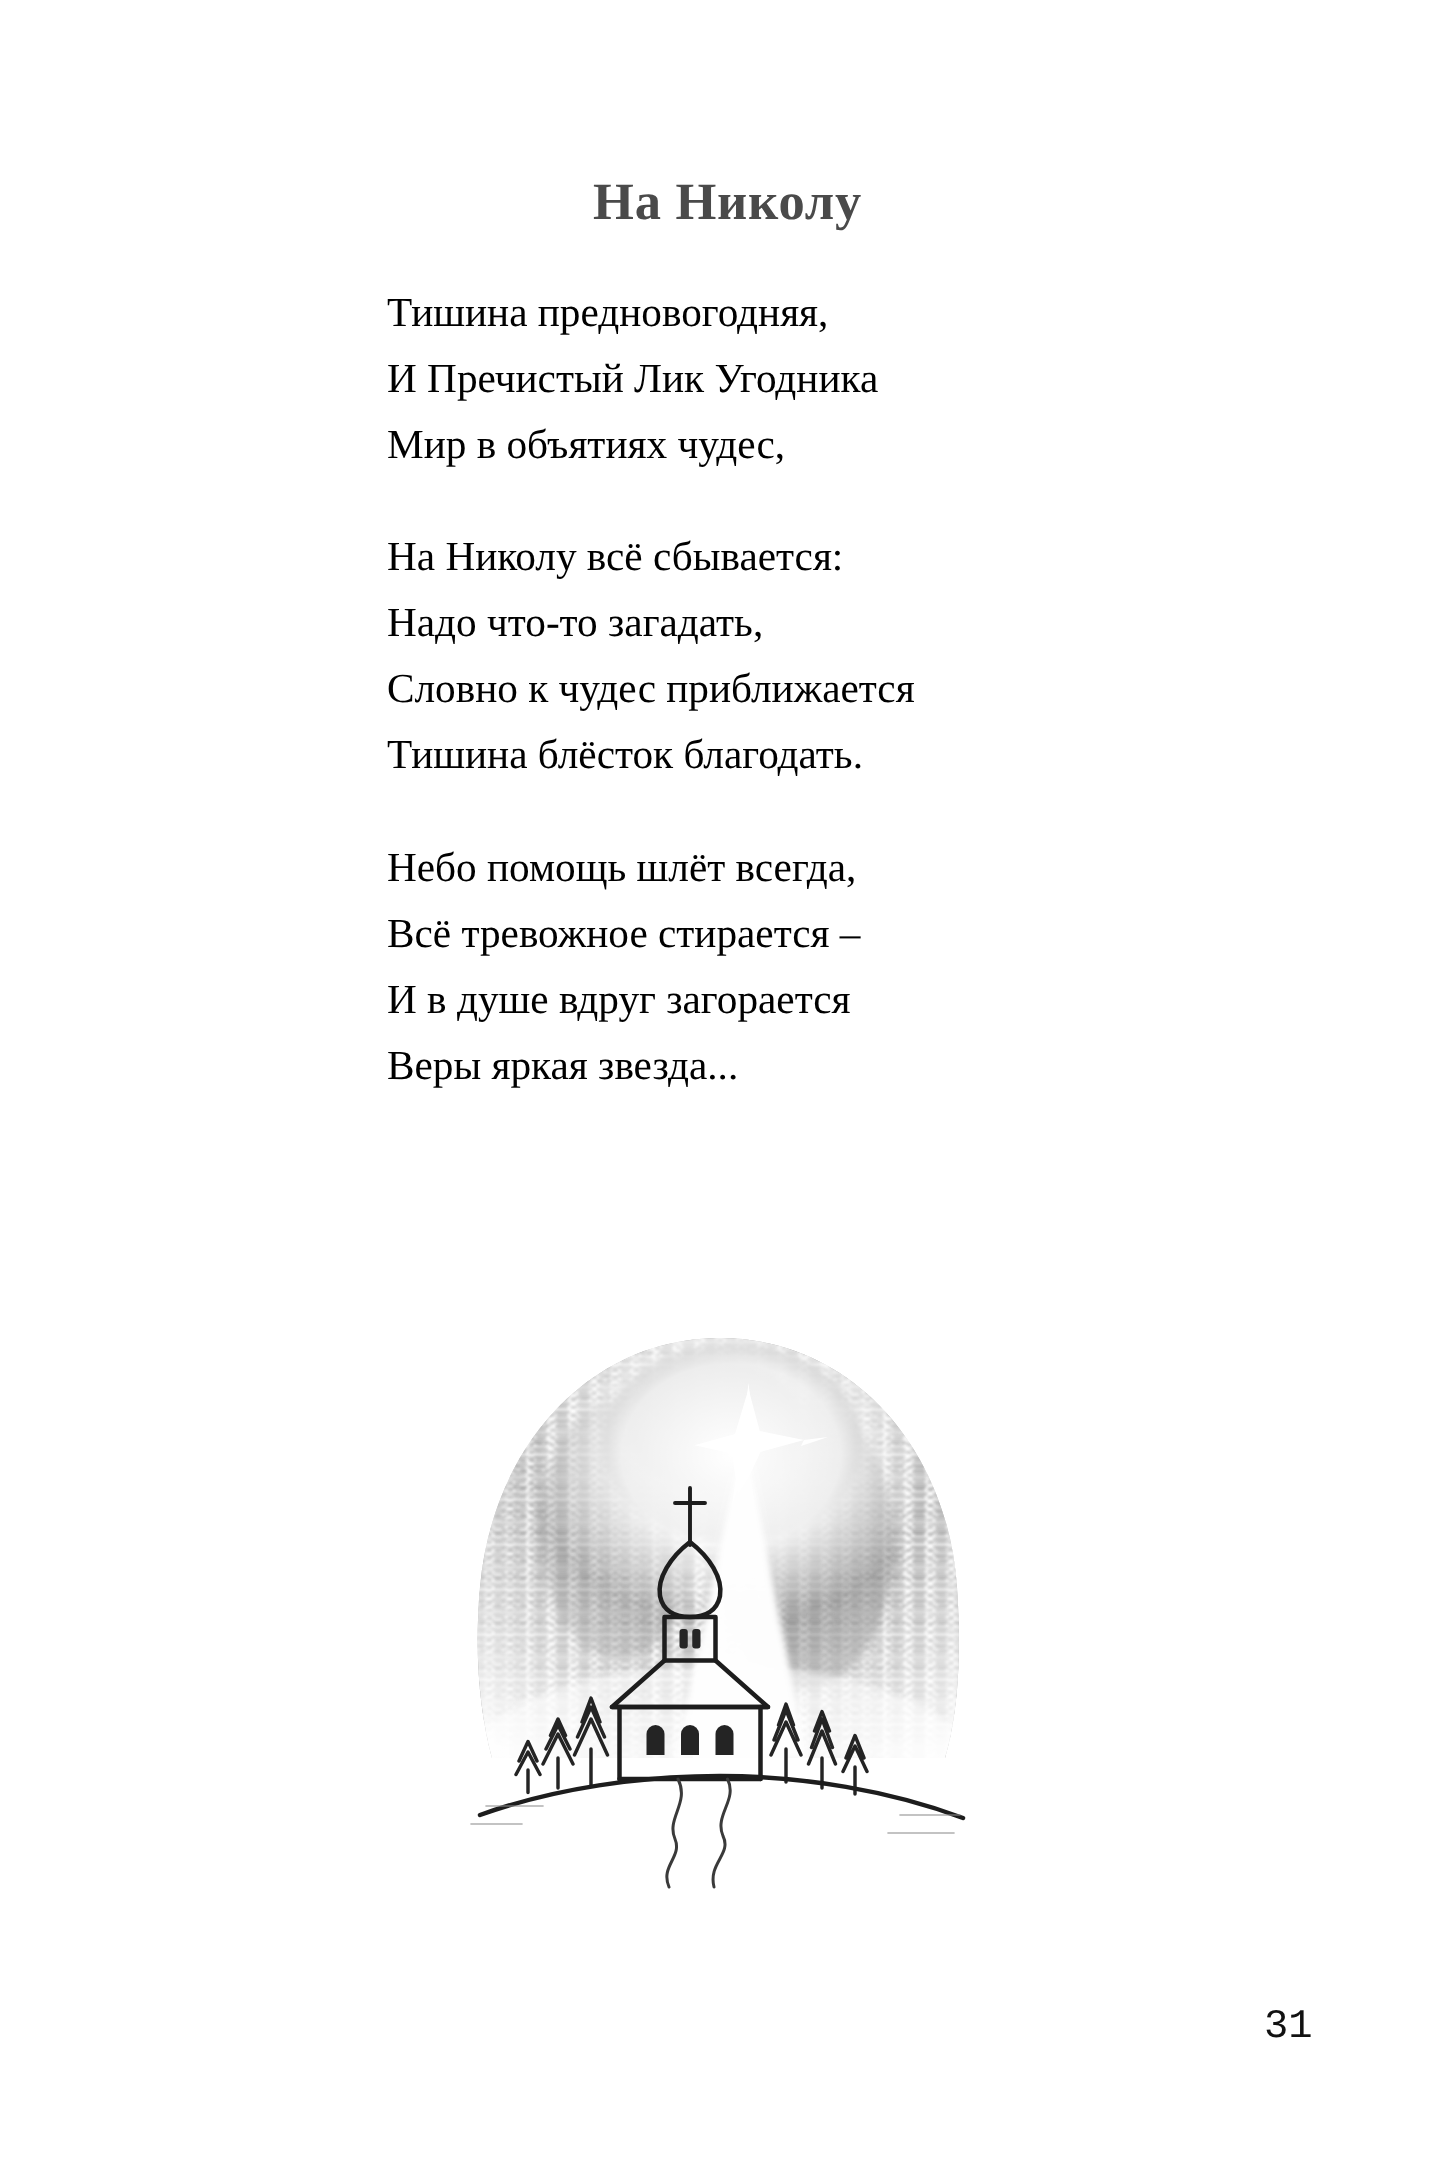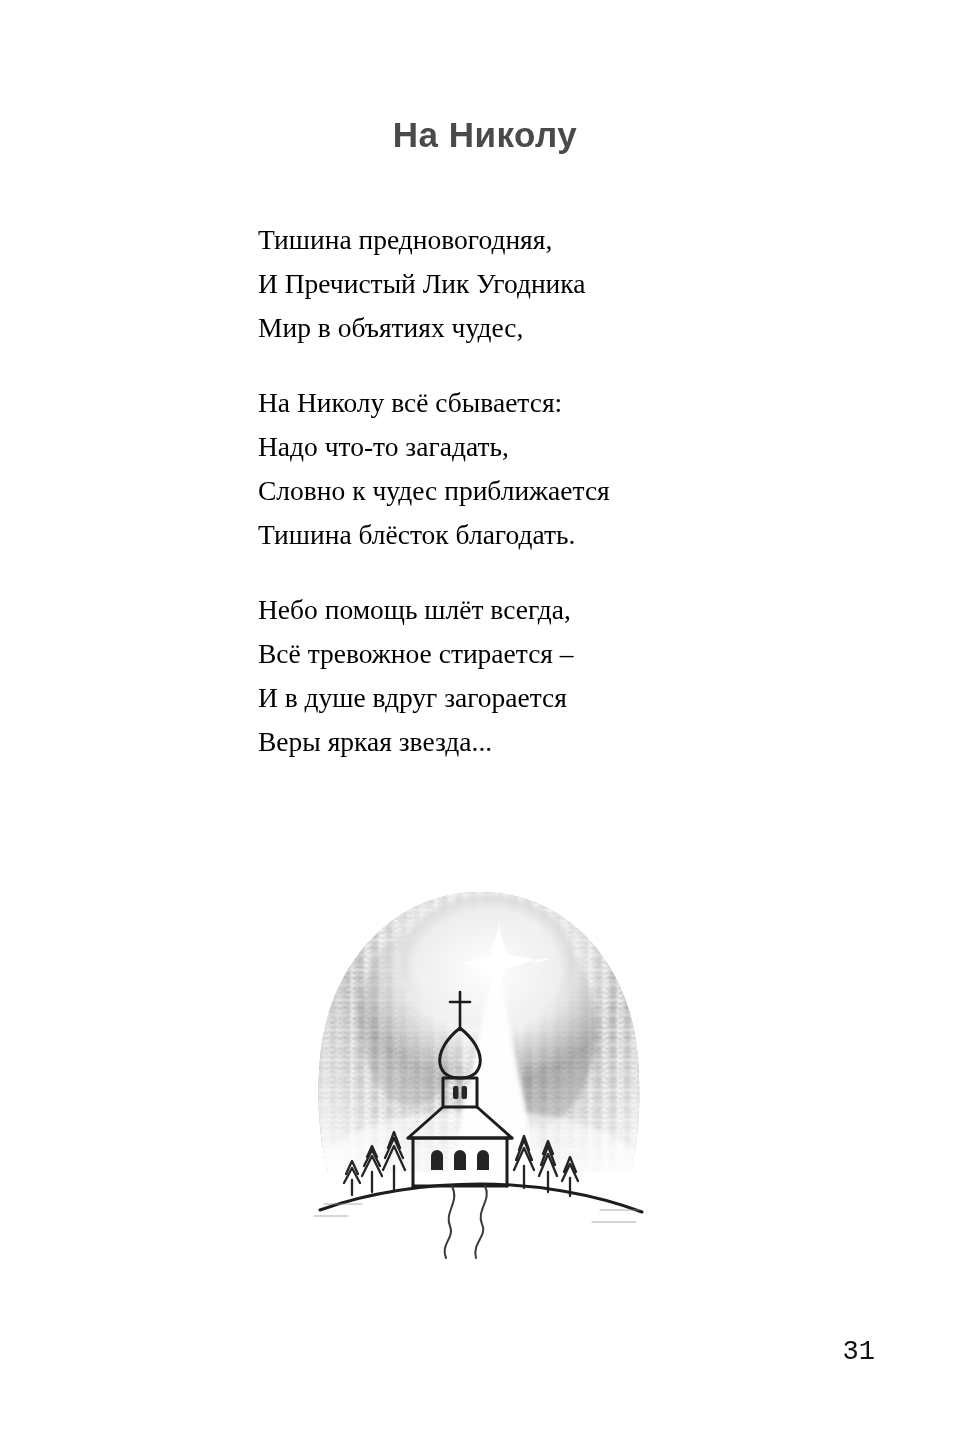--- a/index.html
+++ b/index.html
@@ -25,30 +25,29 @@
   .poem-title {
     position: absolute;
     left: 0;
     right: 0;
     top: 92px;
     text-align: center;
     font-size: 35px;
     font-weight: bold;
     color: #4a4a4a;
     letter-spacing: 0.5px;
-    font-family: Liberation Sans, sans-serif;
+    font-family: Liberation Serif, serif;
   }
 
   
   .poem-body {
     position: absolute;
     left: 258px;
     top: 186px;
     width: 560px;
-    margin-top: 32px;
   }
   .stanza {
     margin: 0 0 31px 0;
   }
   .stanza:last-child { margin-bottom: 0; }
   .poem-line {
     font-size: 27.5px;
     line-height: 44px;
     white-space: pre;
     color: #000000;

